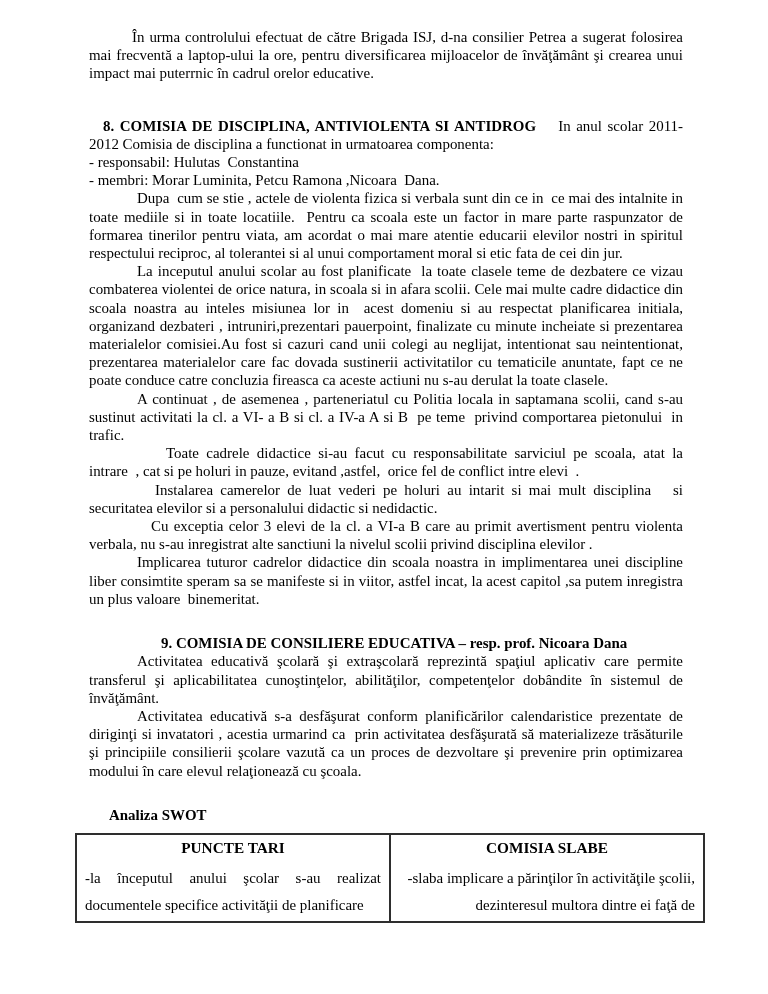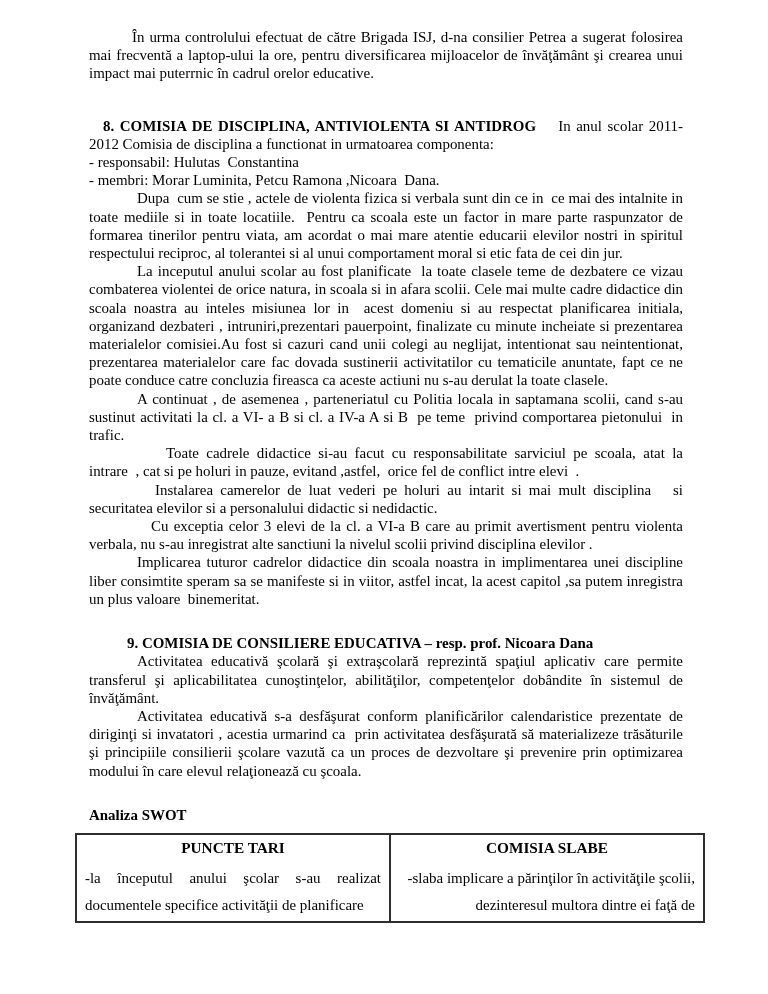--- a/index.html
+++ b/index.html
@@ -28,28 +28,28 @@
 
   .ind-intro { text-indent: 43px; }
   .ind-b { text-indent: 48px; }
   .ind-c { text-indent: 77px; }
   .ind-d { text-indent: 66px; }
   .ind-e { text-indent: 62px; }
 
   .h8 { margin-top: 34px; text-indent: 14px; }
   .h9 {
     margin-top: 26px;
-    margin-left: 38px;
+    margin-left: 72px;
     font-weight: 700;
     text-align: left;
   }
   .s9-first { margin-top: 0; }
   .analiza-title {
     margin-top: 26px;
-    margin-left: 0;
+    margin-left: 20px;
     font-weight: 700;
     text-align: left;
   }
 
   table.swot {
     width: 630px;
     margin: 9px 12px 0 -14px;
     border-collapse: collapse;
     table-layout: fixed;
   }

